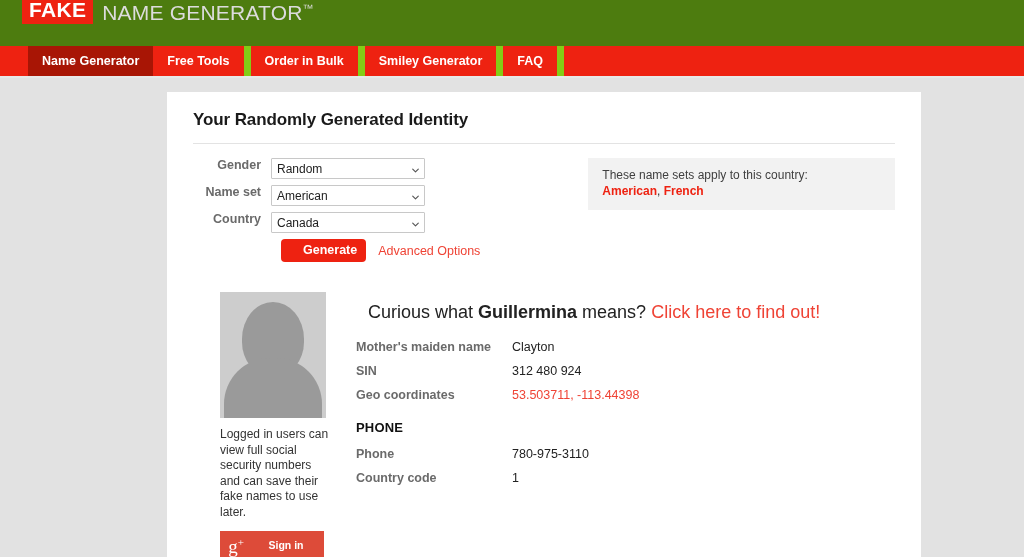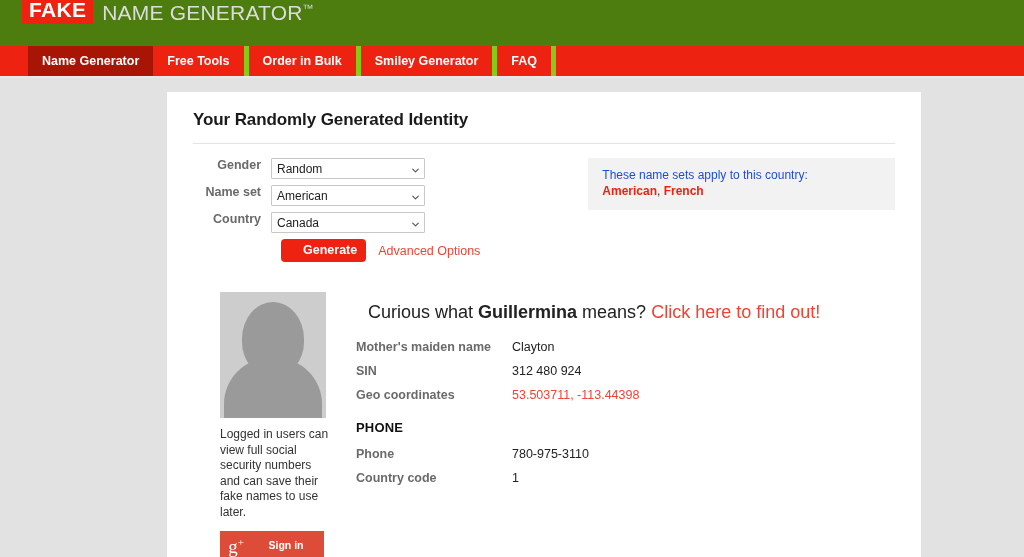--- a/index.html
+++ b/index.html
@@ -58,21 +58,21 @@
     border-bottom: 2px solid #e8e8e8;
   }
   .nav-item {
     color: #ffffff;
     font-size: 12.5px;
     font-weight: bold;
     display: flex;
     align-items: center;
     padding: 0 14px;
     cursor: pointer;
-    border-right: 5px solid #84cc16;
+    border-right: 7px solid #84cc16;
     white-space: nowrap;
   }
   .nav-item.active {
     background: #a81505;
     border-right: none;
   }
   #nav-filler { flex: 1; }
 
   
   #page {
@@ -169,21 +169,21 @@
 
   
   #namesets-box {
     background: #f2f2f2;
     width: 332px;
     margin-left: 10px;
     padding: 9px 12px 11px 14px;
     font-size: 12px;
     line-height: 16px;
   }
-  #namesets-intro { color: #1d4ed8; }
+  #namesets-intro { color: #404040; }
   .nameset-link {
     color: #ee2211;
     font-weight: bold;
     cursor: pointer;
   }
   .nameset-sep { color: #333; }
 
   
   #identity {
     display: flex;

